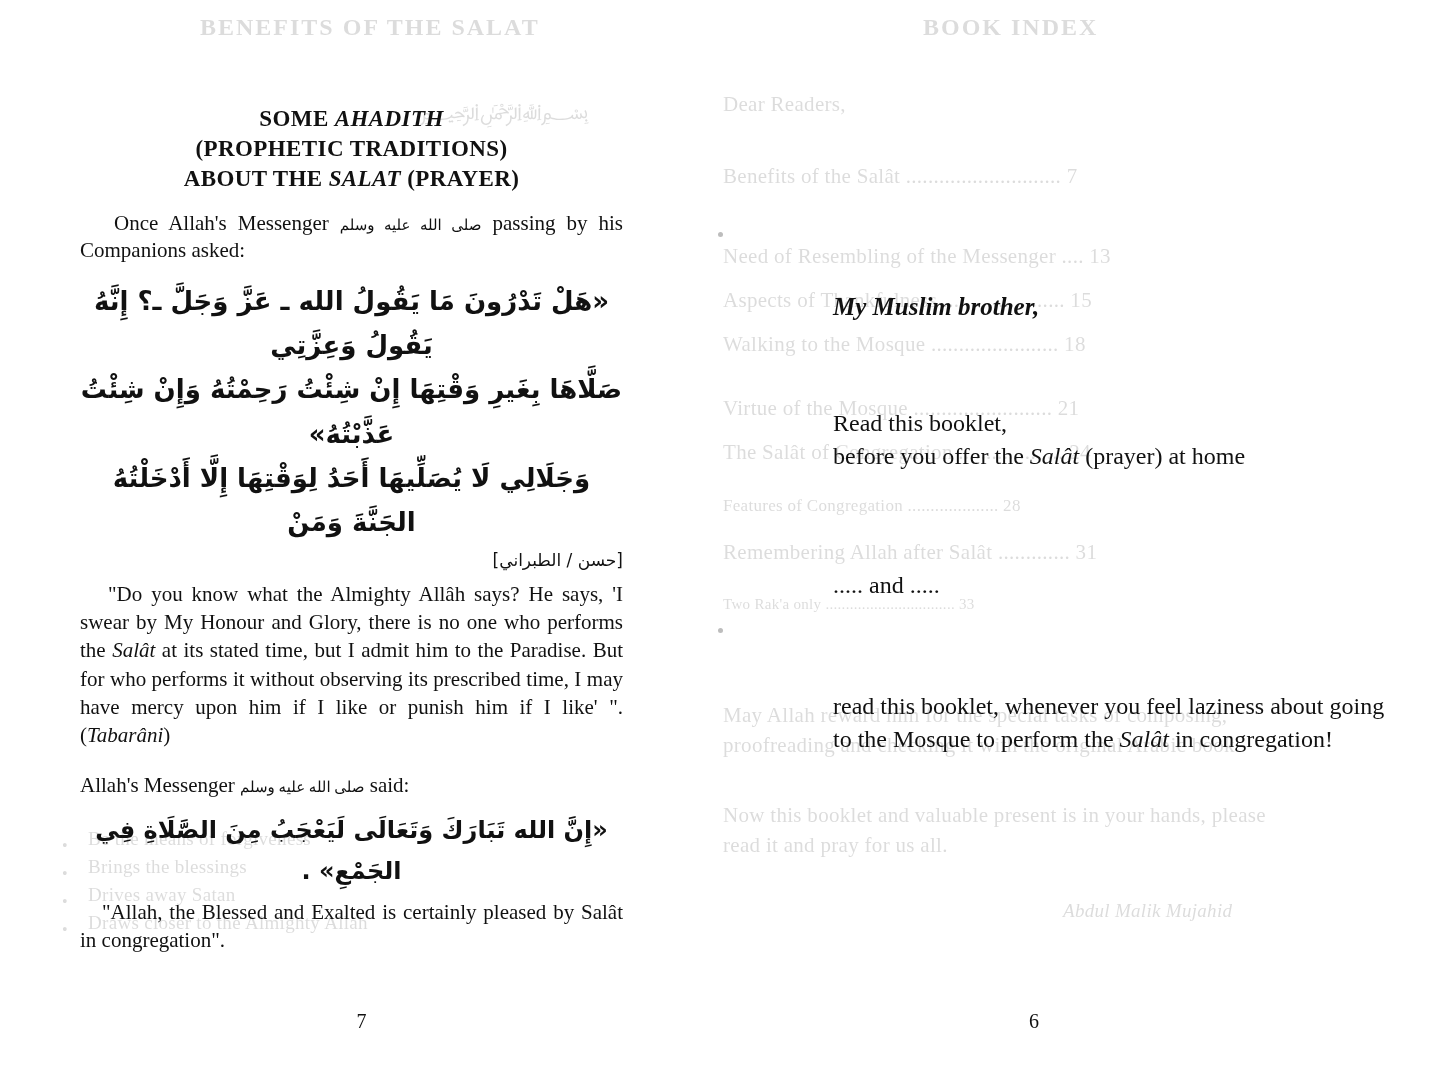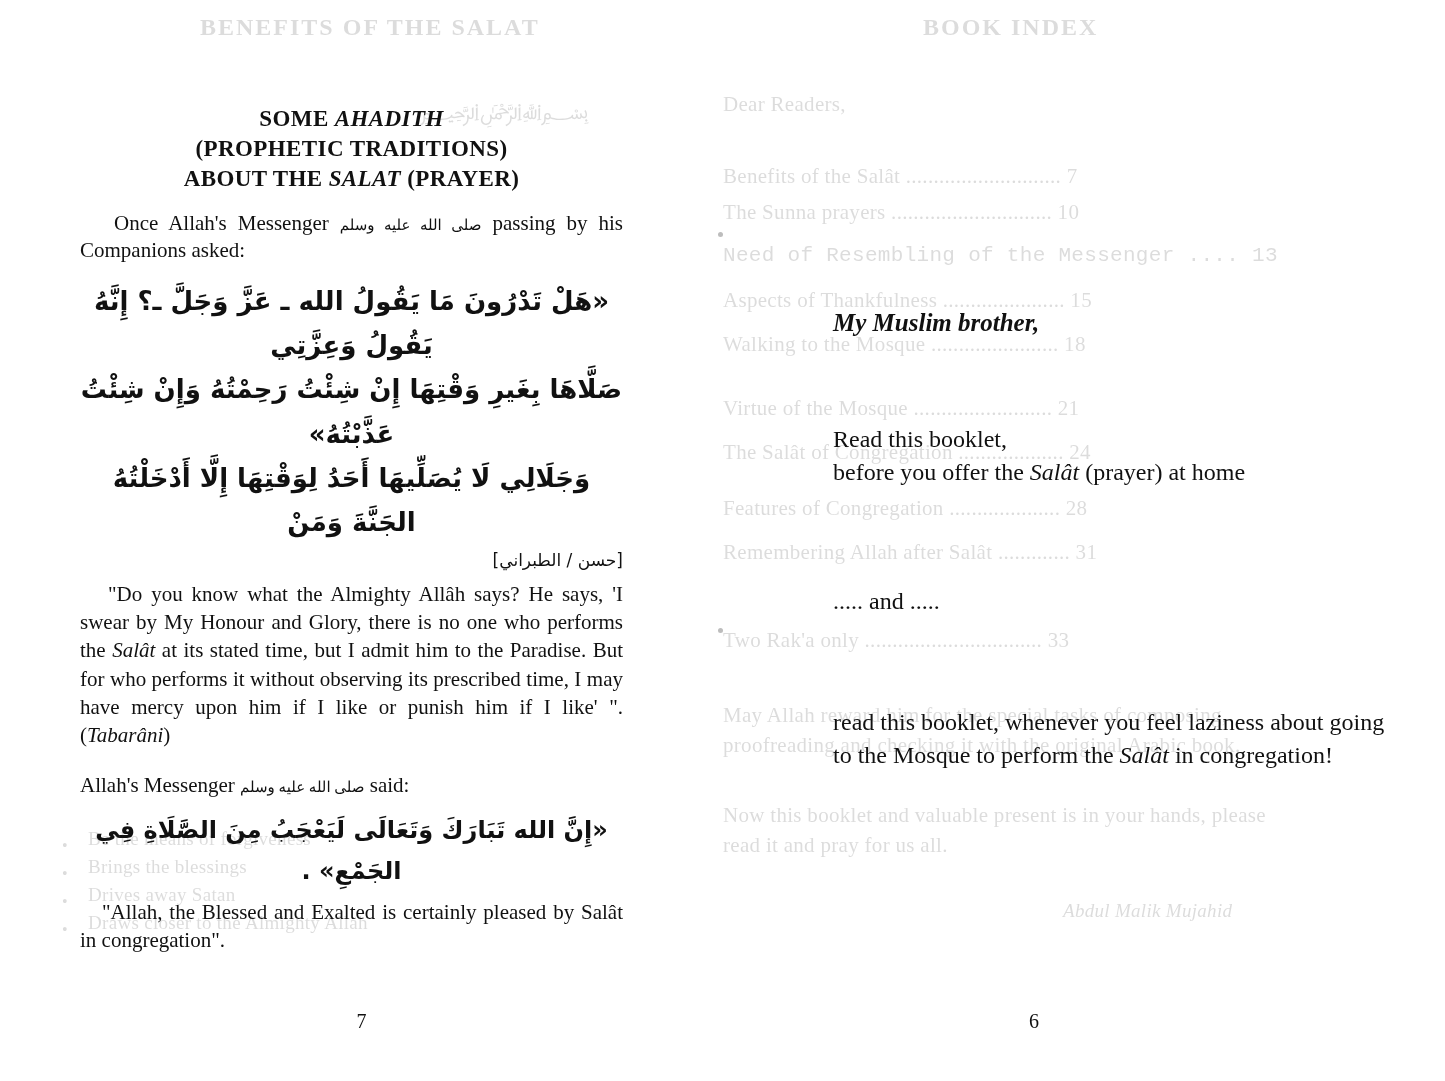--- a/index.html
+++ b/index.html
@@ -24,21 +24,21 @@
     position: relative;
     height: 100%;
     box-sizing: border-box;
   }
   .page-left {
     width: 723px;
     padding: 8px 100px 0 80px;
   }
   .page-right {
     width: 722px;
-    padding: 16px 60px 0 110px;
+    padding: 0 60px 0 110px;
   }
   
   .ghost {
     position: absolute;
     color: rgba(40, 40, 40, 0.16);
     font-family: "Liberation Serif", serif;
     white-space: nowrap;
     pointer-events: none;
     letter-spacing: 0.3px;
   }
@@ -192,29 +192,28 @@
   </div>
 
   <div class="page page-right">
 
     <div class="gutter-mark" style="left:-5px; top:232px;"></div>
     <div class="gutter-mark" style="left:-5px; top:628px;"></div>
 
     <div class="ghost" style="top:14px; left:200px; font-size:24px; font-weight:bold; letter-spacing:2px;">BOOK INDEX</div>
     <div class="ghost" style="top:92px; left:0px; font-size:21px;">Dear Readers,</div>
     <div class="ghost" style="top:164px; left:0px; font-size:21px;">Benefits of the Salât ............................ 7</div>
-    <div class="ghost" style="top:200px; left:0px; font-size:21px;">The Sunna prayers ............................. 10</div>
-    <div class="ghost" style="top:244px; left:0px; font-size:21px;font-family:Liberation Mono, monospace;">Need of Resembling of the Messenger .... 13</div>
+    <div class="ghost" style="top:244px; left:0px; font-size:21px;">Need of Resembling of the Messenger .... 13</div>
     <div class="ghost" style="top:288px; left:0px; font-size:21px;">Aspects of Thankfulness ...................... 15</div>
     <div class="ghost" style="top:332px; left:0px; font-size:21px;">Walking to the Mosque ....................... 18</div>
     <div class="ghost" style="top:396px; left:0px; font-size:21px;">Virtue of the Mosque ......................... 21</div>
     <div class="ghost" style="top:440px; left:0px; font-size:21px;">The Salât of Congregation ................... 24</div>
-    <div class="ghost" style="top:496px; left:0px; font-size:21px;">Features of Congregation .................... 28</div>
+    <div class="ghost" style="top:496px; left:0px; font-size:17px;">Features of Congregation .................... 28</div>
     <div class="ghost" style="top:540px; left:0px; font-size:21px;">Remembering Allah after Salât ............. 31</div>
-    <div class="ghost" style="top:628px; left:0px; font-size:21px;">Two Rak'a only ................................ 33</div>
+    <div class="ghost" style="top:596px; left:0px; font-size:15px;">Two Rak'a only ................................ 33</div>
     <div class="ghost blk" style="top:700px; left:0px; width:570px; font-size:21px; line-height:30px;">May Allah reward him for the special tasks of composing, proofreading and checking it with the original Arabic book.</div>
     <div class="ghost blk" style="top:800px; left:0px; width:560px; font-size:21px; line-height:30px;">Now this booklet and valuable present is in your hands, please read it and pray for us all.</div>
     <div class="ghost" style="top:900px; left:340px; font-size:19px; font-style:italic;">Abdul Malik Mujahid</div>
 
     <p class="rtext r-brother">My Muslim brother,</p>
 
     <div class="rtext r-read">
       <div>Read this booklet,</div>
       <div><span>before you offer the </span><span class="it">Salât</span><span> (prayer) at home</span></div>
     </div>

